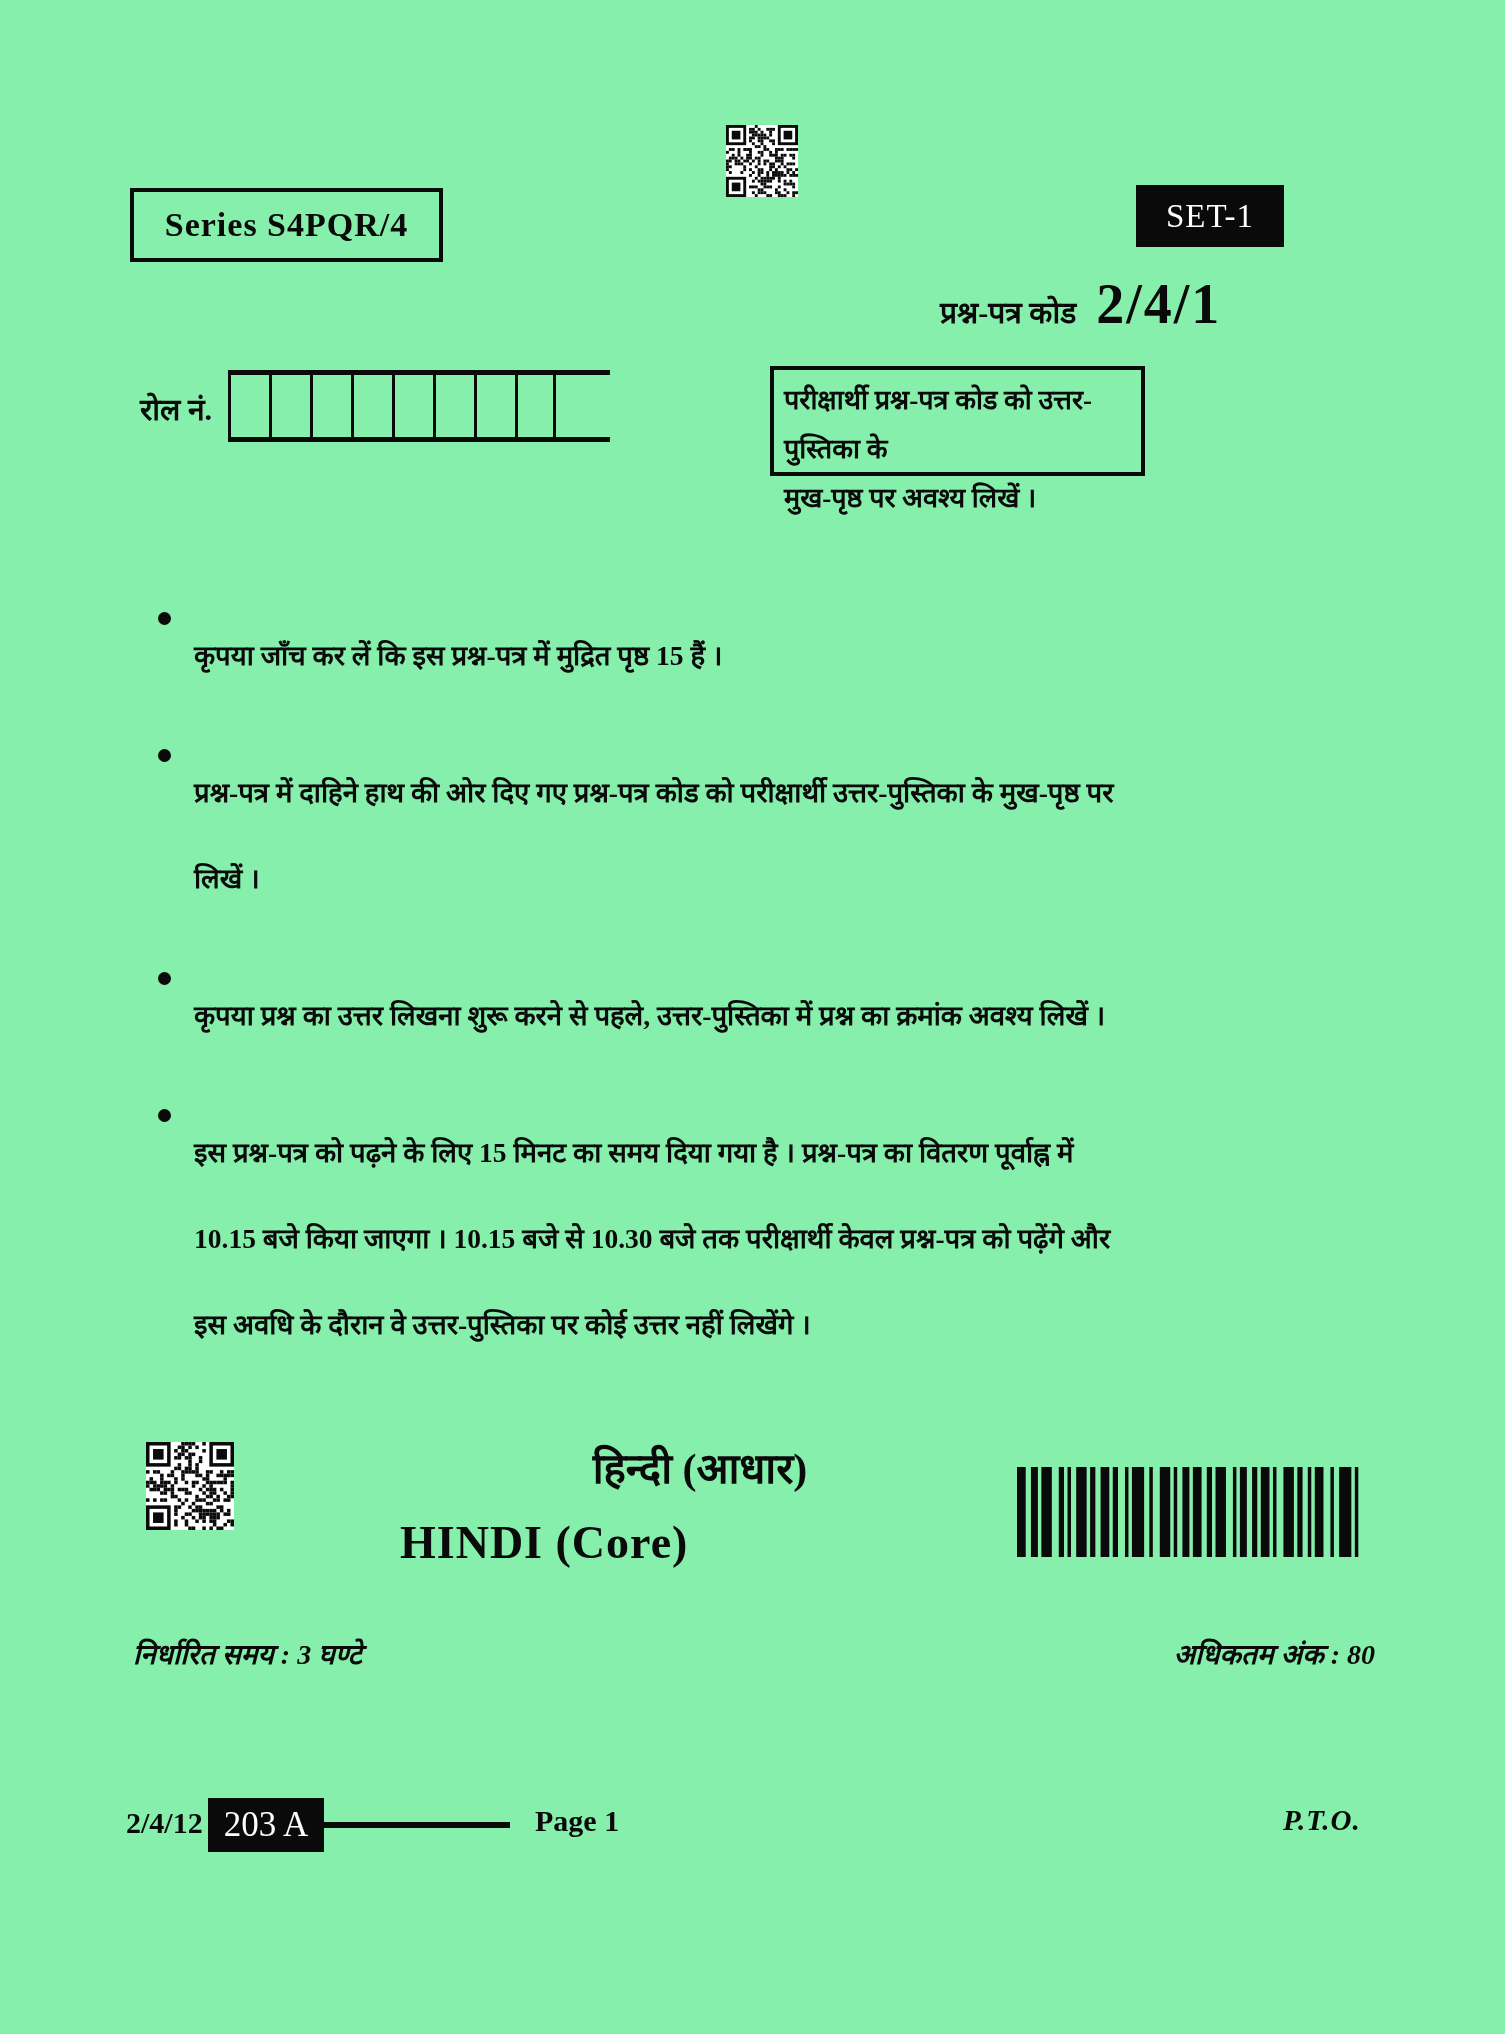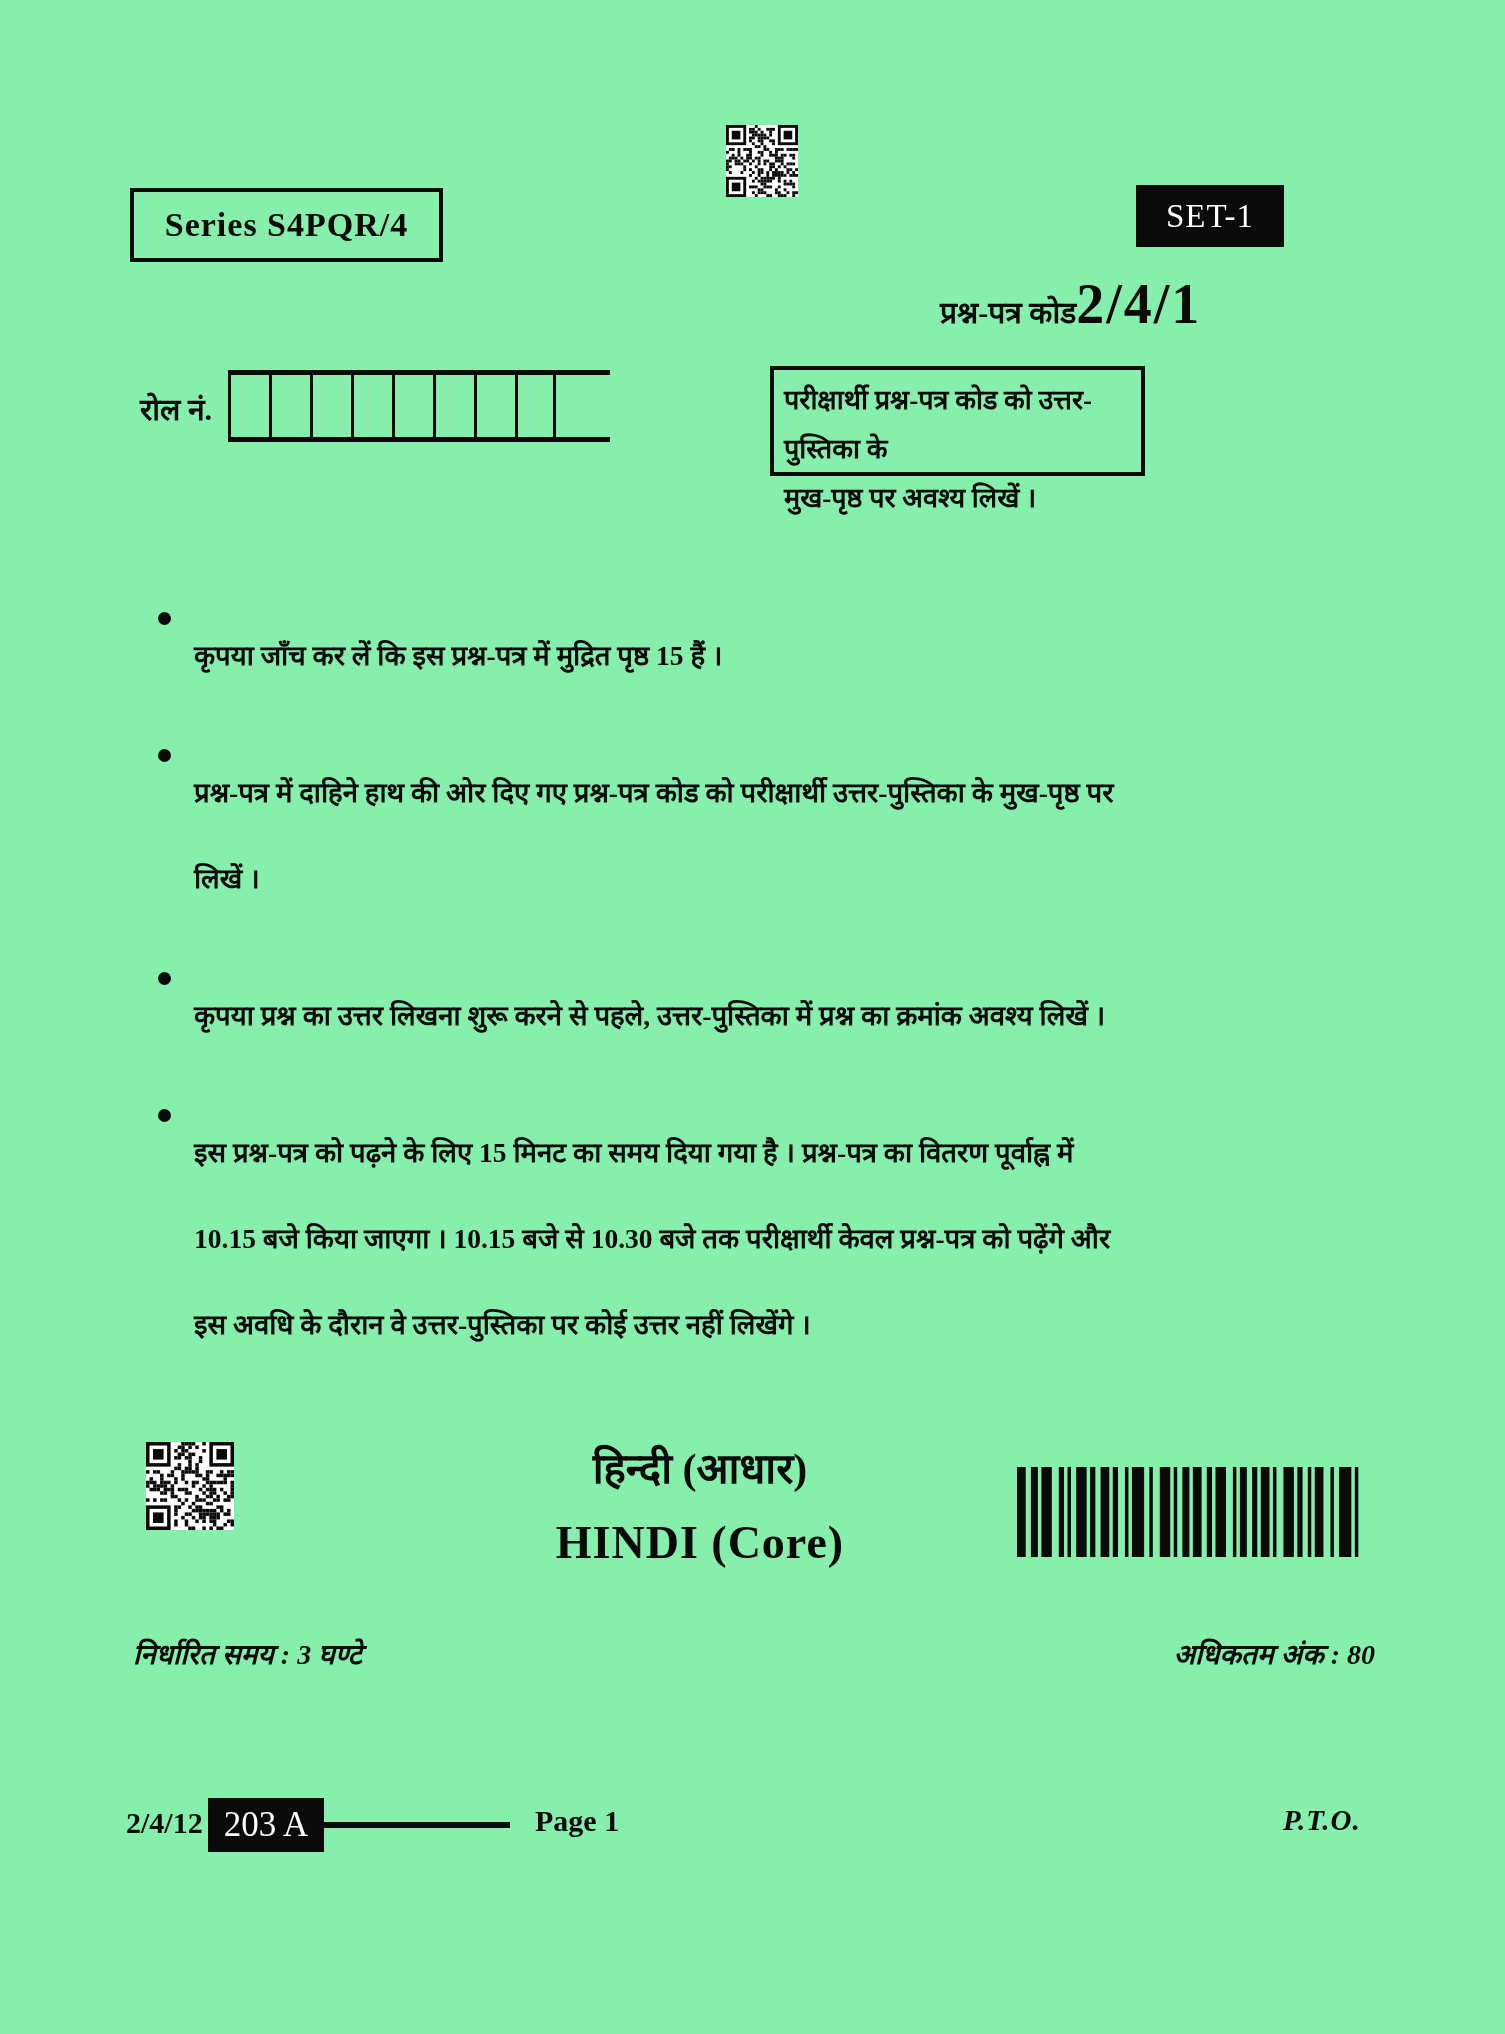--- a/index.html
+++ b/index.html
@@ -20,21 +20,21 @@
     position:absolute;left:130px;top:188px;width:305px;height:66px;
     border:4px solid #0a0a0a;display:flex;align-items:center;justify-content:center;
     font-weight:bold;font-size:34px;letter-spacing:1px;
   }
   .set-box{
     position:absolute;left:1136px;top:185px;width:148px;height:62px;
     background:#0a0a0a;color:#fdfdfd;display:flex;align-items:center;justify-content:center;
     font-size:33px;letter-spacing:1px;
   }
   .code-row{
-    position:absolute;left:940px;top:272px;display:flex;align-items:baseline;
+    position:absolute;left:940px;top:272px;display:flex;align-items:baseline;gap:20px;
   }
   .code-label{font-weight:bold;font-size:30px;font-family:"Liberation Serif","DejaVu Serif",serif;}
   .code-value{font-weight:bold;font-size:56px;letter-spacing:2px;}
 
   .roll-row{position:absolute;left:140px;top:370px;display:flex;align-items:flex-start;}
   .roll-label{font-weight:bold;font-size:30px;margin-top:18px;margin-right:10px;min-width:78px;}
   .roll-grid{
     display:flex;border-top:5px solid #0a0a0a;border-bottom:5px solid #0a0a0a;
     height:72px;width:382px;box-sizing:border-box;
   }
@@ -56,21 +56,21 @@
     margin-top:24px;flex:0 0 13px;
   }
   .bullet-text{margin-left:36px;font-weight:bold;font-size:27.5px;}
   .bullet-line{height:86px;line-height:62px;white-space:nowrap;}
 
   .title-hi{
     position:absolute;left:400px;top:1438px;width:600px;text-align:center;
     font-weight:bold;font-size:42px;
   }
   .title-en{
-    position:absolute;left:400px;top:1516px;width:600px;text-align:center;
+    position:absolute;left:400px;top:1516px;width:600px;
     font-weight:bold;font-size:46px;letter-spacing:1px;
   }
   .barcode{position:absolute;left:1017px;top:1467px;width:350px;height:90px;}
   .barcode svg{width:100%;height:100%;display:block;}
 
   .time-label{
     position:absolute;left:133px;top:1634px;
     font-weight:bold;font-style:italic;font-size:28px;
   }
   .marks-label{

